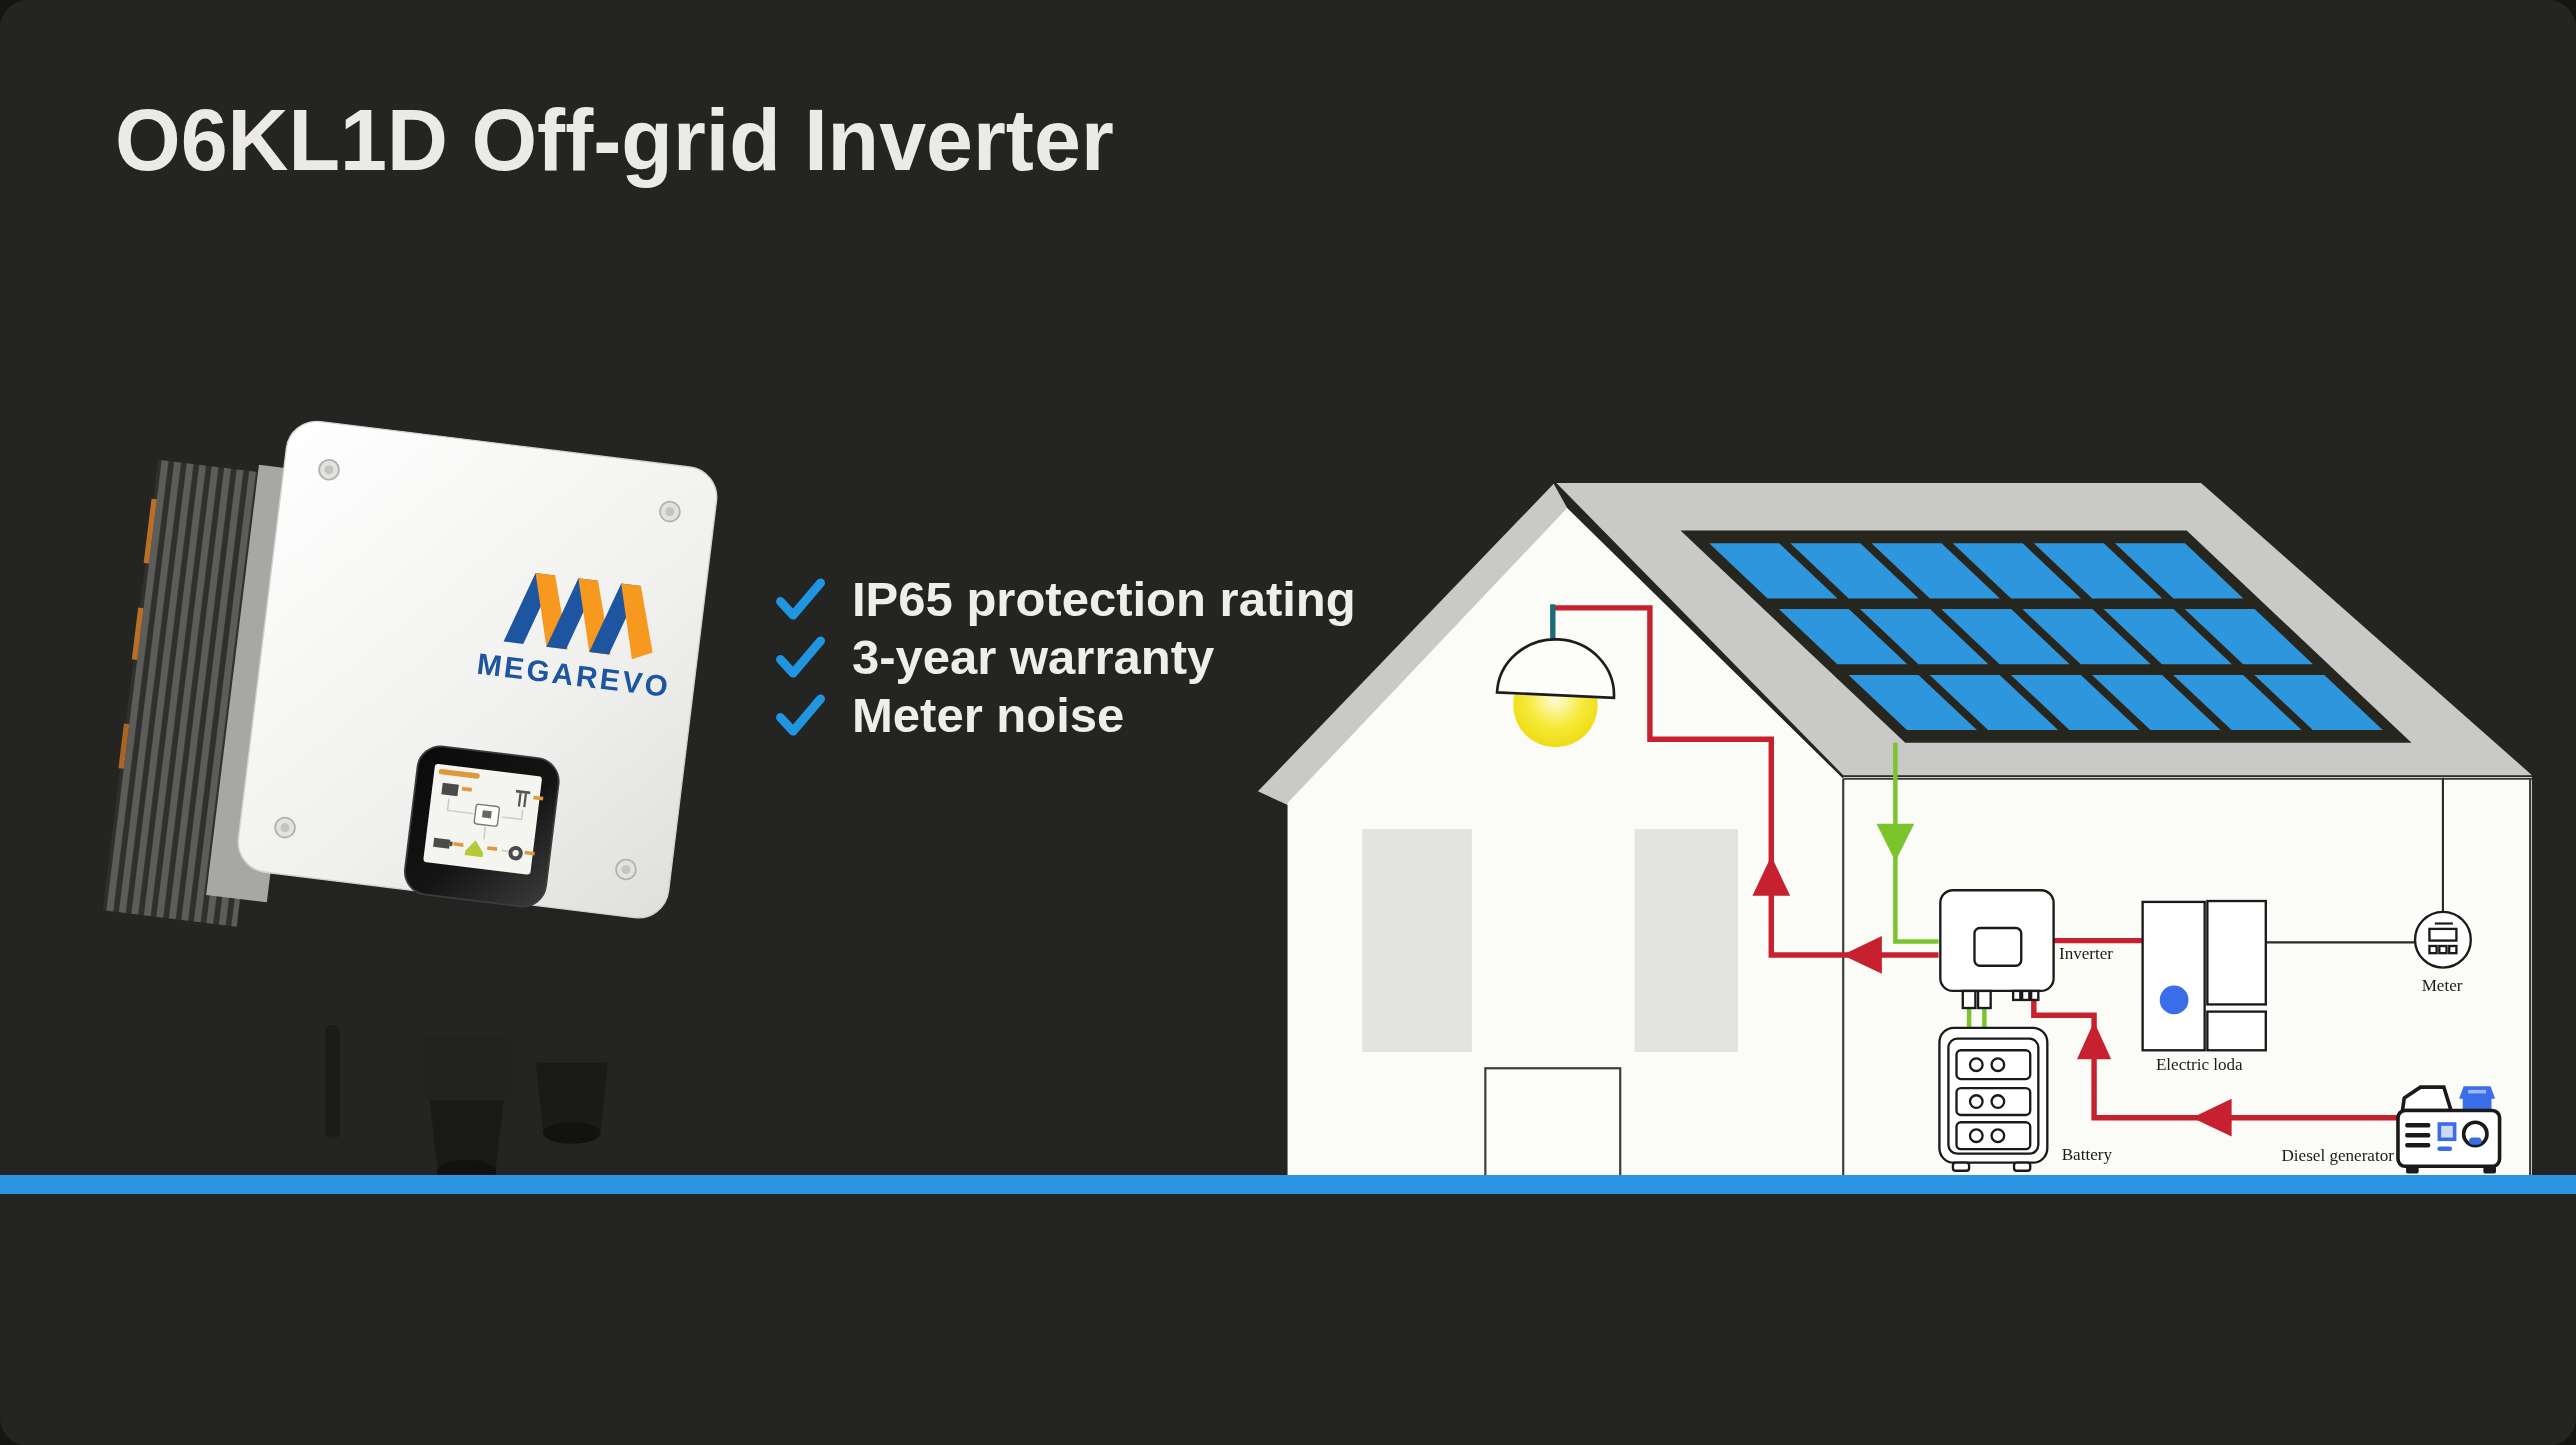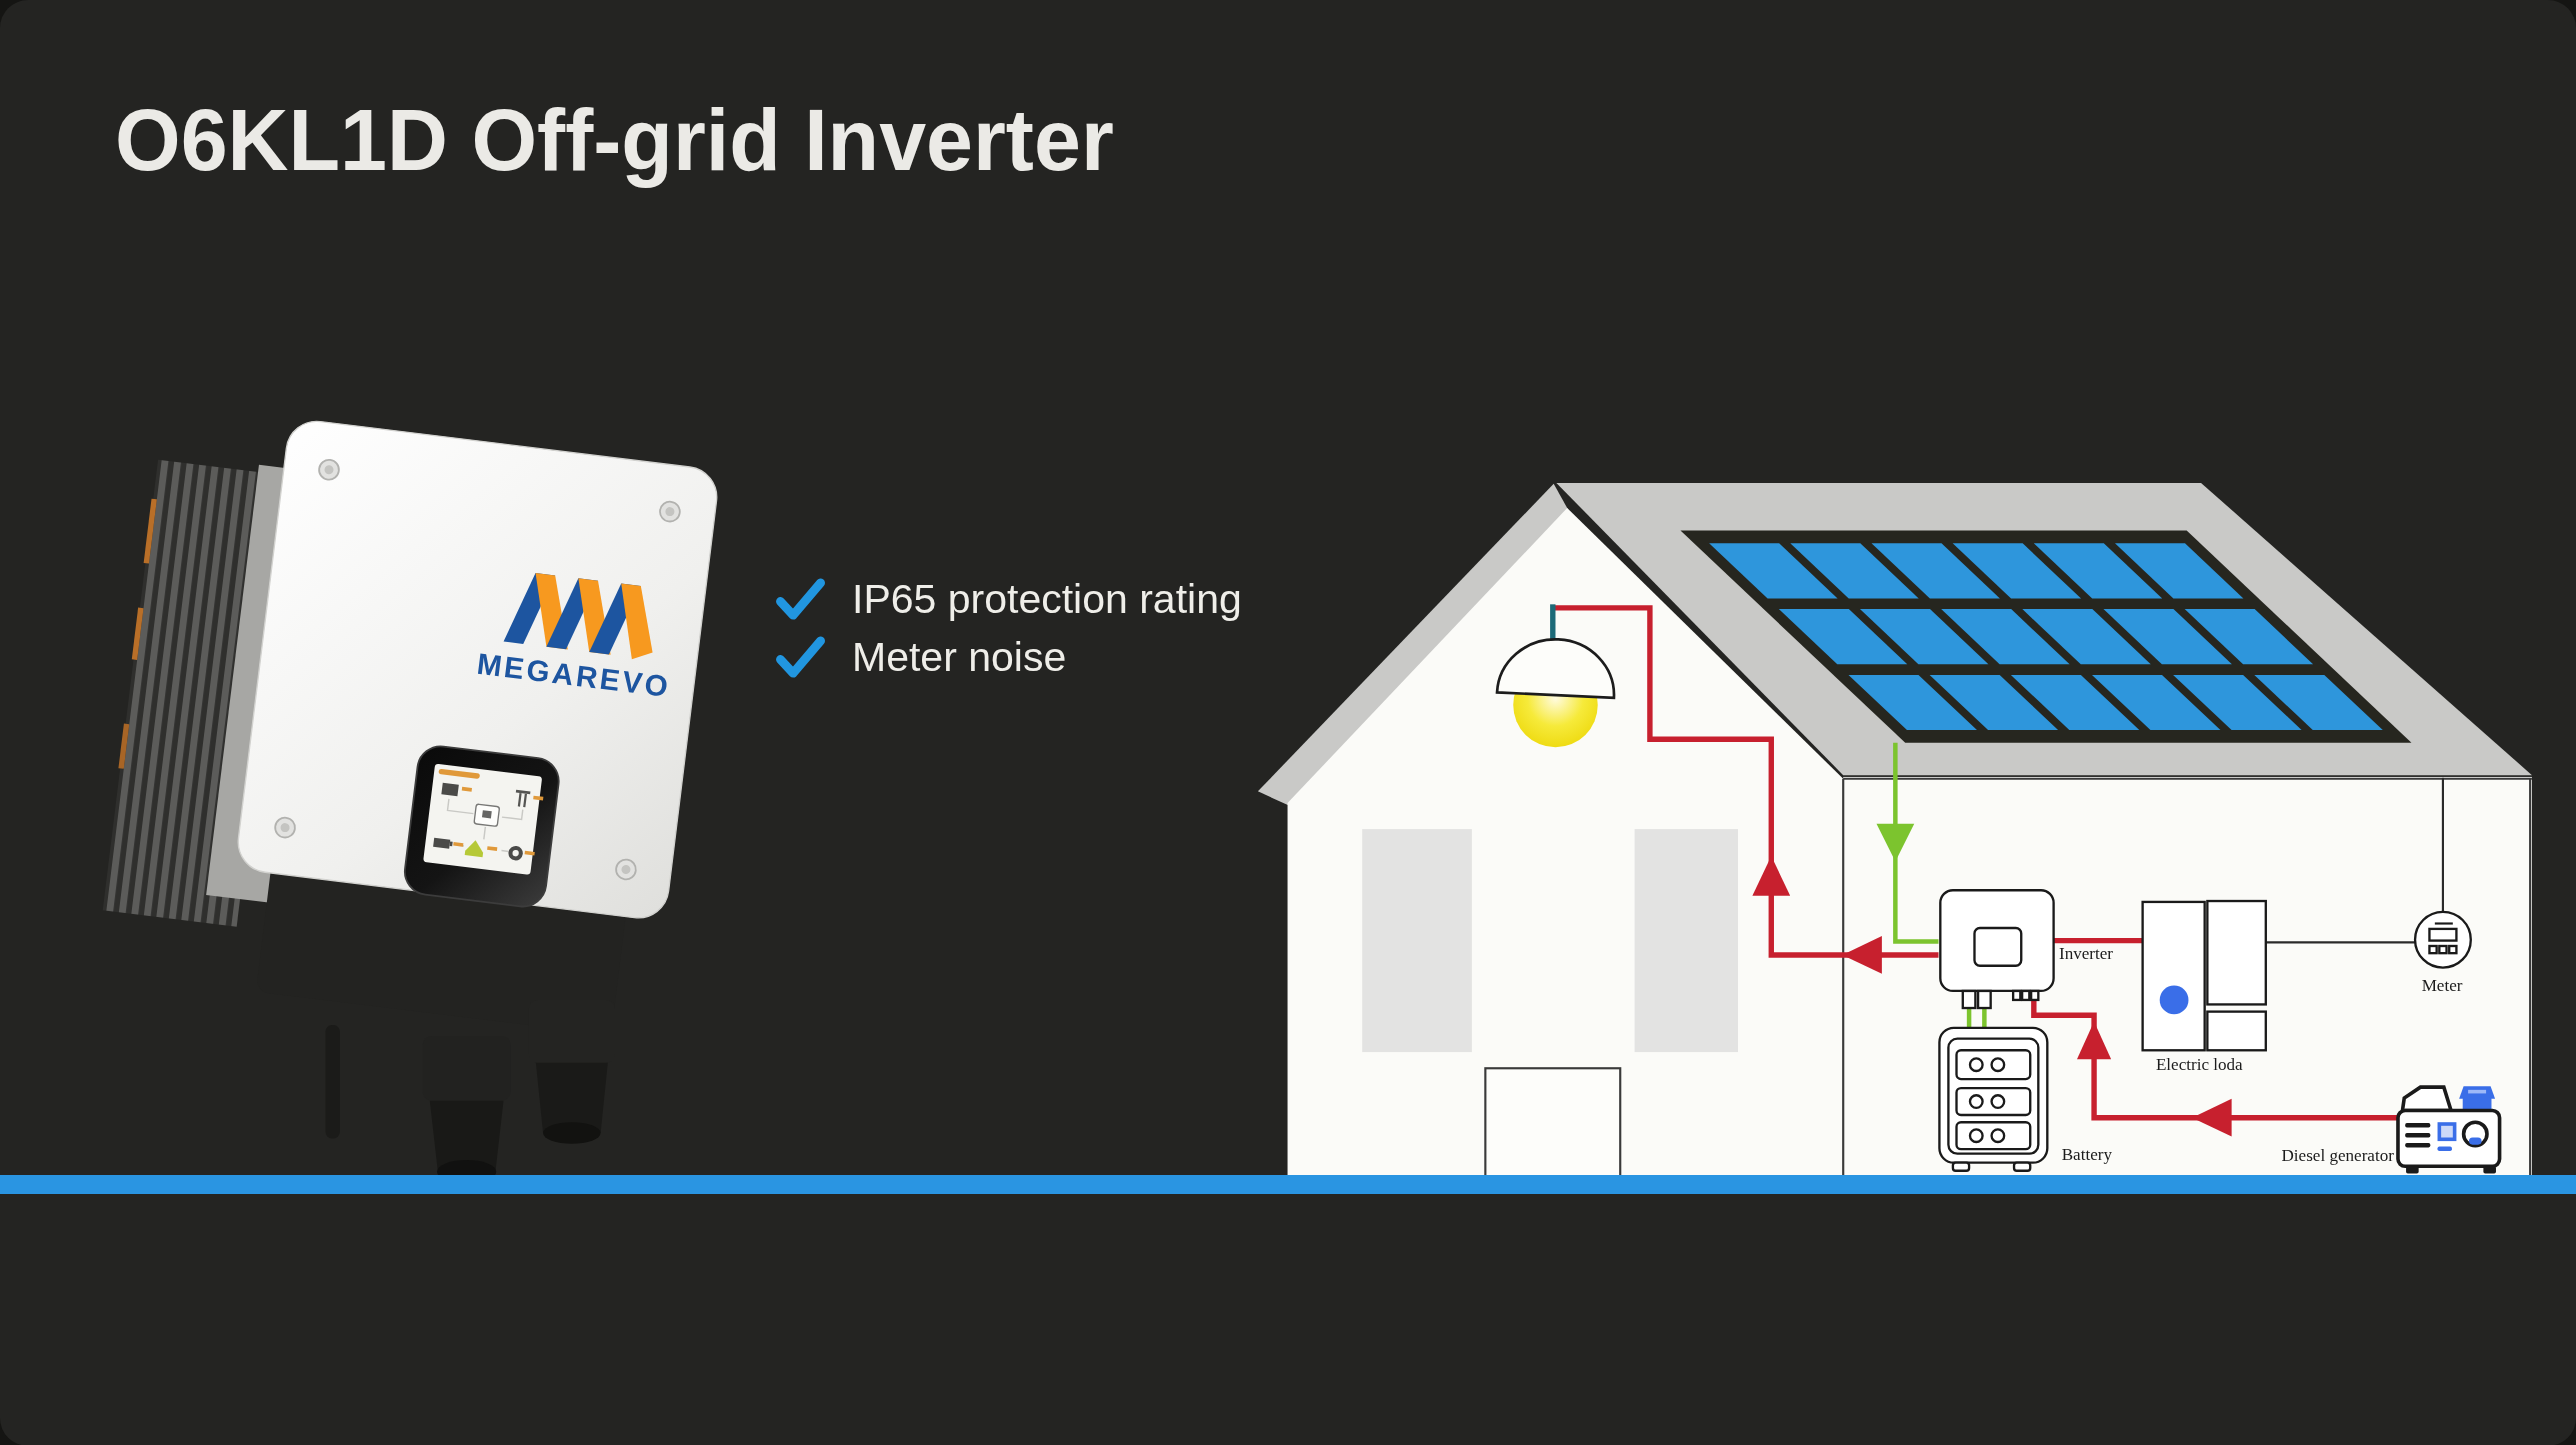--- a/index.html
+++ b/index.html
@@ -11,21 +11,21 @@
   html,body{margin:0;padding:0;background:#151513;}
   #canvas{position:relative;width:2576px;height:1446px;background:var(--bg);overflow:hidden;
           font-family:"Liberation Sans",sans-serif;border-radius:28px;}
   #main-title{position:absolute;left:115px;top:90px;font-size:87px;font-weight:700;
               color:var(--title-text);letter-spacing:0;transform:scaleX(.97);transform-origin:left top;white-space:nowrap;}
   #scene{position:absolute;left:0;top:0;width:2576px;height:1446px;}
   .features{position:absolute;left:775px;top:570px;margin:0;padding:0;list-style:none;}
   .features li{display:flex;align-items:center;height:58px;gap:25px;}
   .features .chk{width:52px;height:45px;flex:0 0 auto;}
   .features .chk path{fill:none;stroke:var(--check-blue);stroke-width:9;stroke-linecap:round;stroke-linejoin:round;}
-  .features span{font-size:41px;font-weight:400;color:var(--feature-text);white-space:nowrap;}
+  .features span{font-size:49px;font-weight:700;color:var(--feature-text);white-space:nowrap;}
   #bottom-bar{position:absolute;left:0;top:1175px;width:2576px;height:19px;background:var(--bar-blue);}
   
   .roof{fill:var(--roof-gray);}
   .wall{fill:var(--house-white);}
   .win{fill:var(--window-gray);}
   .thinline{stroke:#3a3a3a;stroke-width:2.4;fill:none;}
   .wire-red{stroke:var(--wire-red);stroke-width:6;fill:none;}
   .wire-green{stroke:var(--wire-green);stroke-width:5;fill:none;}
   .wire-black{stroke:#2a2a2a;stroke-width:2.4;fill:none;}
   .arr-red{fill:var(--wire-red);}
@@ -50,20 +50,26 @@
     <li>
       <svg class="chk" viewBox="0 0 52 46">
           <path d="M5 25 L18 39 L46 6"></path>
         </svg>
       <span>IP65 protection rating</span>
     </li>
     <li>
       <svg class="chk" viewBox="0 0 52 46">
           <path d="M5 25 L18 39 L46 6"></path>
         </svg>
+      <span>3-year warranty</span>
+    </li>
+    <li>
+      <svg class="chk" viewBox="0 0 52 46">
+          <path d="M5 25 L18 39 L46 6"></path>
+        </svg>
       <span>Meter noise</span>
     </li>
   </ul>
 
   <svg id="scene" viewBox="0 0 2865 1608">
     <defs>
       <radialGradient id="bulbGrad" cx="50%" cy="42%" r="60%">
         <stop offset="0%" stop-color="#fffbe0"></stop>
         <stop offset="55%" stop-color="#f6ea3a"></stop>
         <stop offset="100%" stop-color="#eeda10"></stop>

